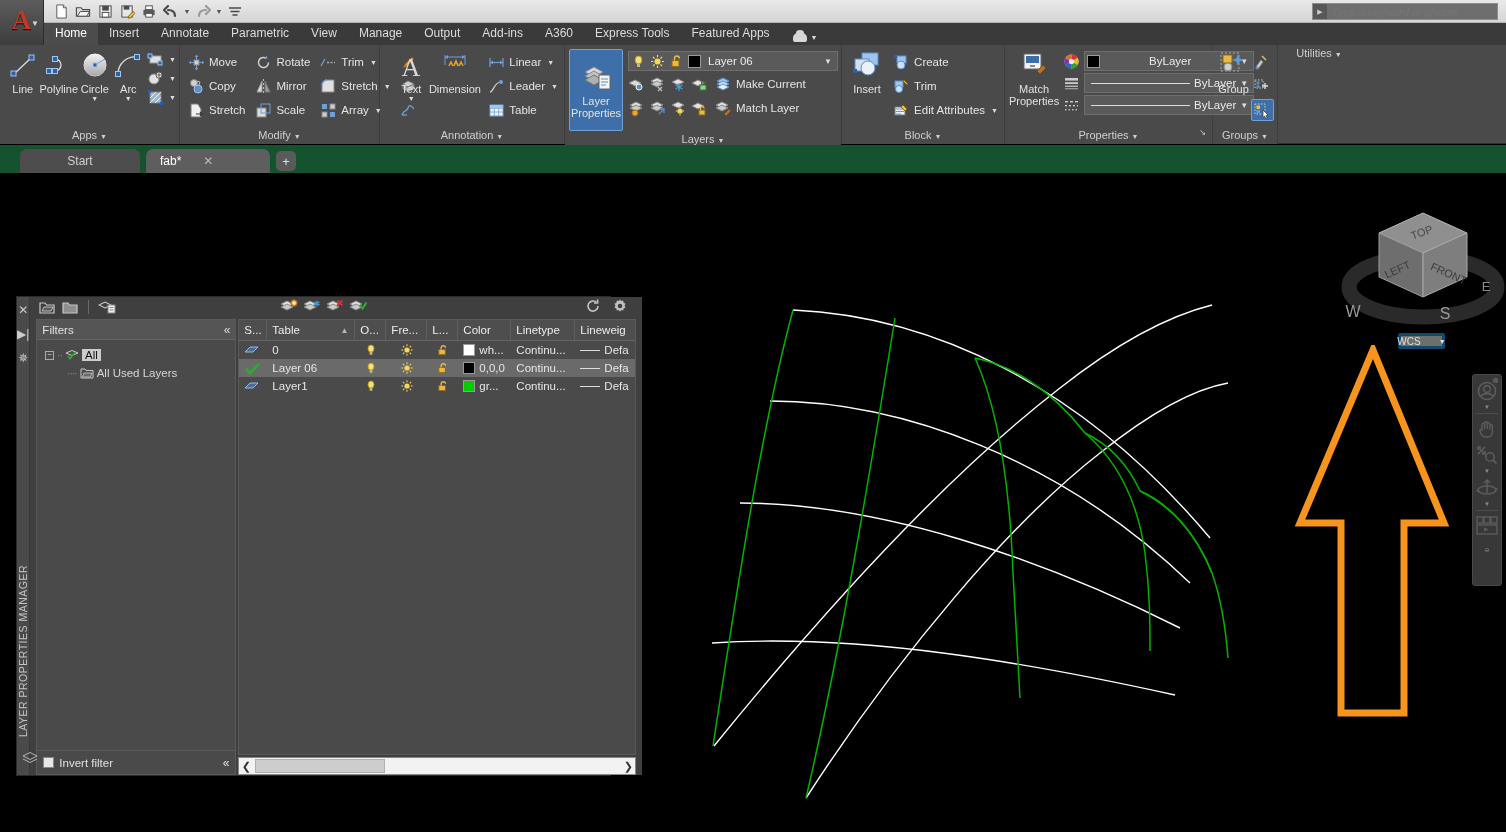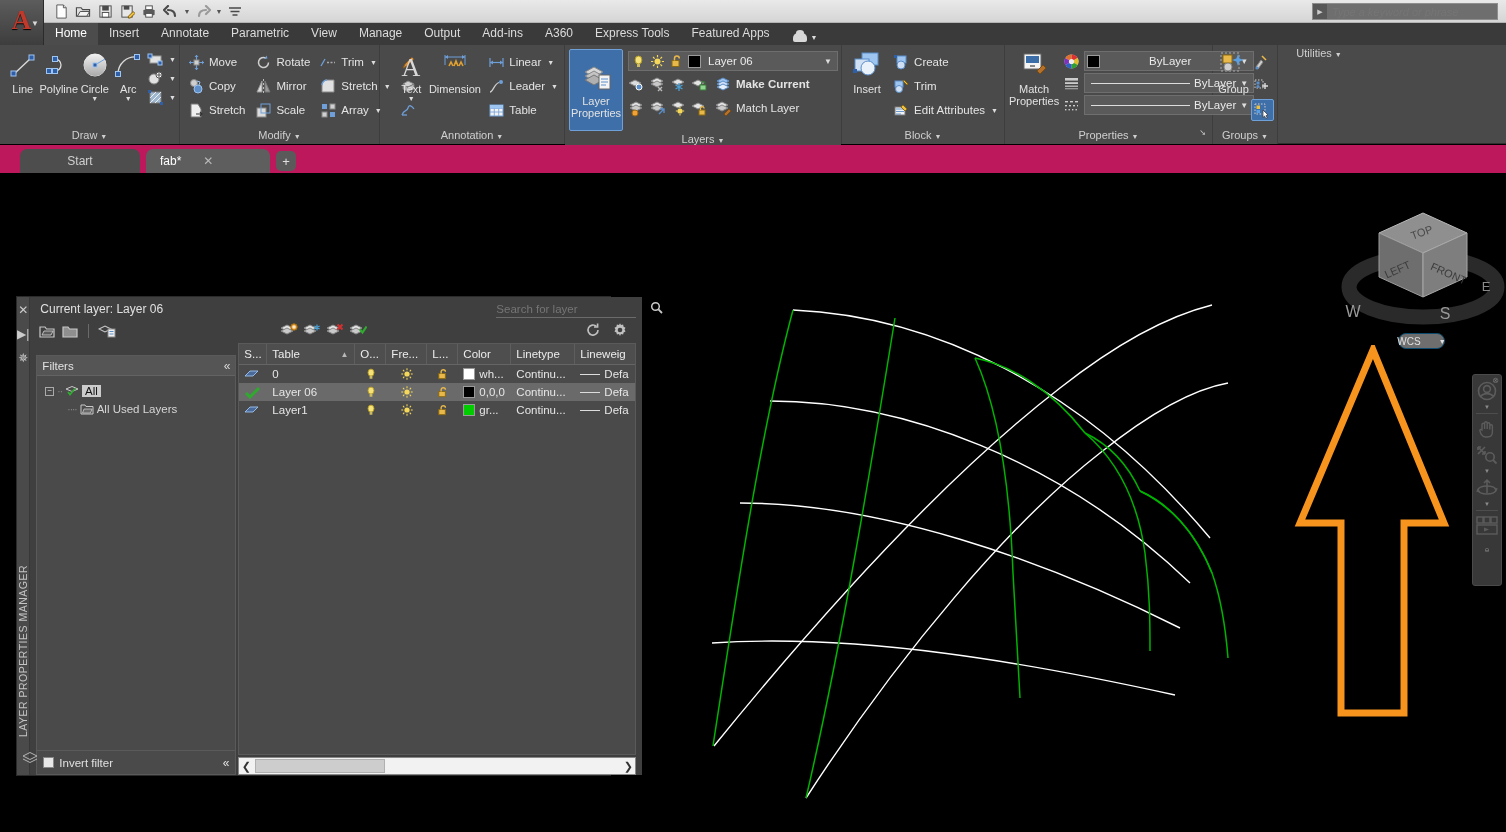--- a/index.html
+++ b/index.html
@@ -130,21 +130,21 @@
     display:flex; align-items:center; padding:0 2px; cursor:pointer; gap:4px;
   }
   .propctl .pv { font-size:11.5px; color:#eaeaea; flex:1; text-align:center;}
   .linepre { height:1px; background:#ddd; flex:1; margin-left:4px; }
 
   .ddarrow { font-size:8px; color:#ddd; margin-left:auto; padding-right:3px;}
 
   
   .doctabs {
     position:absolute; top:145px; left:0; width:1506px; height:28px;
-    background:#be185d;
+    background:#14532d;
   }
   .dtab {
     position:absolute; top:4px; height:24px; padding:0 14px;
     background:#4d4d4d; color:#d0d0d0; font-size:12px;
     border-radius:7px 7px 0 0; display:flex; align-items:center; cursor:pointer;
   }
   .dtab.active { background:#5e5e5e; color:#fff; }
   .dtab .x { margin-left:22px; font-size:12px; color:#b9b9b9; }
   .dplus {
     position:absolute; top:6px; left:276px; width:20px; height:20px;
@@ -192,21 +192,21 @@
   .lpm-search .mag { color:#c8c8c8; font-size:12px; margin-right:2px;}
 
   .lpm-toolbar { height:22px; position:relative; }
   .tbgrp { position:absolute; display:flex; align-items:center; gap:5px; }
   .tbico { width:18px; height:16px; cursor:pointer; position:relative; }
   .tbsep { width:1px; height:14px; background:#6a6a6a; margin:0 4px; }
 
   .lpm-cols { flex:1; display:flex; min-height:0; }
   .filt-pane {
     width:200px; background:#4a4a4a; border:1px solid #5a5a5a;
-    display:flex; flex-direction:column; margin:12px 0 0 6px;
+    display:flex; flex-direction:column; margin:0 0 0 6px;
   }
   .filt-hdr {
     height:20px; background:#555; border-bottom:1px solid #636363;
     display:flex; align-items:center; padding:0 5px; font-size:11.5px; color:#e2e2e2;
   }
   .filt-hdr .cc2 { margin-left:auto; font-size:12px; color:#d8d8d8; cursor:pointer;}
   .filt-tree { flex:1; padding:8px 4px; font-size:11.5px; }
   .tnode { display:flex; align-items:center; gap:3px; margin-bottom:4px; }
   .tnode .exp {
     width:9px;height:9px;border:1px solid #aaa; color:#ddd; font-size:8px;
@@ -240,21 +240,21 @@
 
   .hscroll {
     height:18px; margin:2px 6px 0 2px; background:#f2f2f2; border:1px solid #888;
     display:flex; align-items:center; position:relative;
   }
   .hscroll .ar { width:14px; text-align:center; font-size:11px; color:#333; cursor:pointer;}
   .hscroll .thumb { position:absolute; left:16px; top:1px; height:14px; width:130px; background:#cdcdcd; border:1px solid #b0b0b0;}
   .lpm-foot { height:26px; display:flex; align-items:center; padding-left:10px; font-size:12px; color:#e3e3e3; }
   .wcsbtn {
     position:absolute; left:1398px; top:333px; width:47px; height:16px;
-    background:#6e6e6e; border:1px solid #0c4a6e; border-radius:8px;
+    background:#6e6e6e; border:3px solid #0c4a6e; border-radius:2px;
     display:flex; align-items:center; justify-content:center; gap:18px;
     font-size:10px; color:#e0e0e0; cursor:pointer;
   }
   .wcsbtn .cc3 { font-size:7px; }
 
   
   .navbar {
     position:absolute; left:1472px; top:374px; width:30px; height:212px;
     background:#383838; border:1px solid #4a4a4a; border-radius:3px;
     display:flex; flex-direction:column; align-items:center; padding-top:3px;
@@ -437,21 +437,21 @@
                   <path d="M3 14L14 3M3 9l6-6M8 14l6-6" stroke="#fff" stroke-width="0.8"></path>
                   <rect x="1" y="1" width="3" height="3" fill="#2f5fa8"></rect>
                   <rect x="13" y="13" width="3" height="3" fill="#2f5fa8"></rect>
                 </svg>
             </span>
             <span class="dcaret">▼</span>
           </div>
         </div>
       </div>
       <div class="panel-title">
-        <span>Draw</span><span class="pc">▼</span>
+        <span>Apps</span><span class="pc">▼</span>
       </div>
     </div>
 
     <div class="panel" style="width:200px">
       <div class="panel-body" style="padding-left:5px">
         <div class="smallcol">
           <div class="smallbtn">
             <span class="mico">
               <svg width="17" height="17" viewBox="0 0 17 17">
                   <path d="M8.5 1v15M1 8.5h15" stroke="#6f9fd8" stroke-width="1.2"></path>
@@ -673,21 +673,21 @@
             <span class="mico" style="flex:0 0 15px;width:15px;height:15px">
               <svg width="15" height="15" viewBox="0 0 15 15">
                   <rect x="3" y="6.5" width="7" height="6" fill="#e8b84a" stroke="#8a6a10"></rect>
                   <path d="M5.5 6.5V4.5a2.4 2.4 0 0 1 4.8 0" fill="none" stroke="#e8b84a" stroke-width="1.5"></path>
                 </svg>
             </span>
             <span class="swatch-blk"></span>
             <span class="nm">Layer 06</span>
             <span class="ddarrow">▼</span>
           </div>
-          <div style="display:flex;align-items:center;gap:4px;font-weight:bold;">
+          <div style="display:flex;align-items:center;gap:4px;">
             <span class="mico">
               <svg width="17" height="17" viewBox="0 0 17 17">
                   <path d="M1 7l6-3 6 3-6 3z" fill="#dcdcdc" stroke="#888"></path>
                   <circle cx="11" cy="11" r="3" fill="#5b8ec9" stroke="#fff"></circle>
                 </svg>
             </span>
             <span class="mico">
               <svg width="17" height="17" viewBox="0 0 17 17">
                   <path d="M2 5l6-3 6 3-6 3z" fill="#e4e4e4" stroke="#888"></path>
                   <path d="M2 8l6-3 6 3-6 3z" fill="#c8c8c8" stroke="#888"></path>
@@ -1078,32 +1078,20 @@
       <span class="botico">
         <svg width="17" height="15" viewBox="0 0 17 15">
             <path d="M1 5l7-3.5L15 5 8 8.5z" fill="none" stroke="#b4b4b4"></path>
             <path d="M1 8l7 3.5L15 8" fill="none" stroke="#b4b4b4"></path>
           </svg>
       </span>
     </div>
 
     <div class="lpm-main">
 
-      <div class="lpm-head">
-        <span class="lpm-curlayer">Current layer: Layer 06</span>
-        <div class="lpm-search">
-          <input type="text" placeholder="Search for layer" style="">
-          <span class="mag">
-            <svg width="13" height="13" viewBox="0 0 13 13">
-                <circle cx="5.5" cy="5.5" r="3.8" fill="none" stroke="#c8c8c8" stroke-width="1.5"></circle>
-                <path d="M8.4 8.4L12 12" stroke="#c8c8c8" stroke-width="1.8"></path>
-              </svg>
-          </span>
-        </div>
-      </div>
 
       <div class="lpm-toolbar">
         <div class="tbgrp" style="left:8px; top:2px;">
           <span class="tbico">
             <svg width="18" height="16" viewBox="0 0 18 16">
                 <path d="M2 4h5l1.5 2H16v8H2z" fill="none" stroke="#c8c8c8" stroke-width="1.2"></path>
                 <path d="M4 12l2-4h9l-2 4z" fill="#5a5a5a" stroke="#c8c8c8" stroke-width="0.9"></path>
               </svg>
           </span>
           <span class="tbico">

